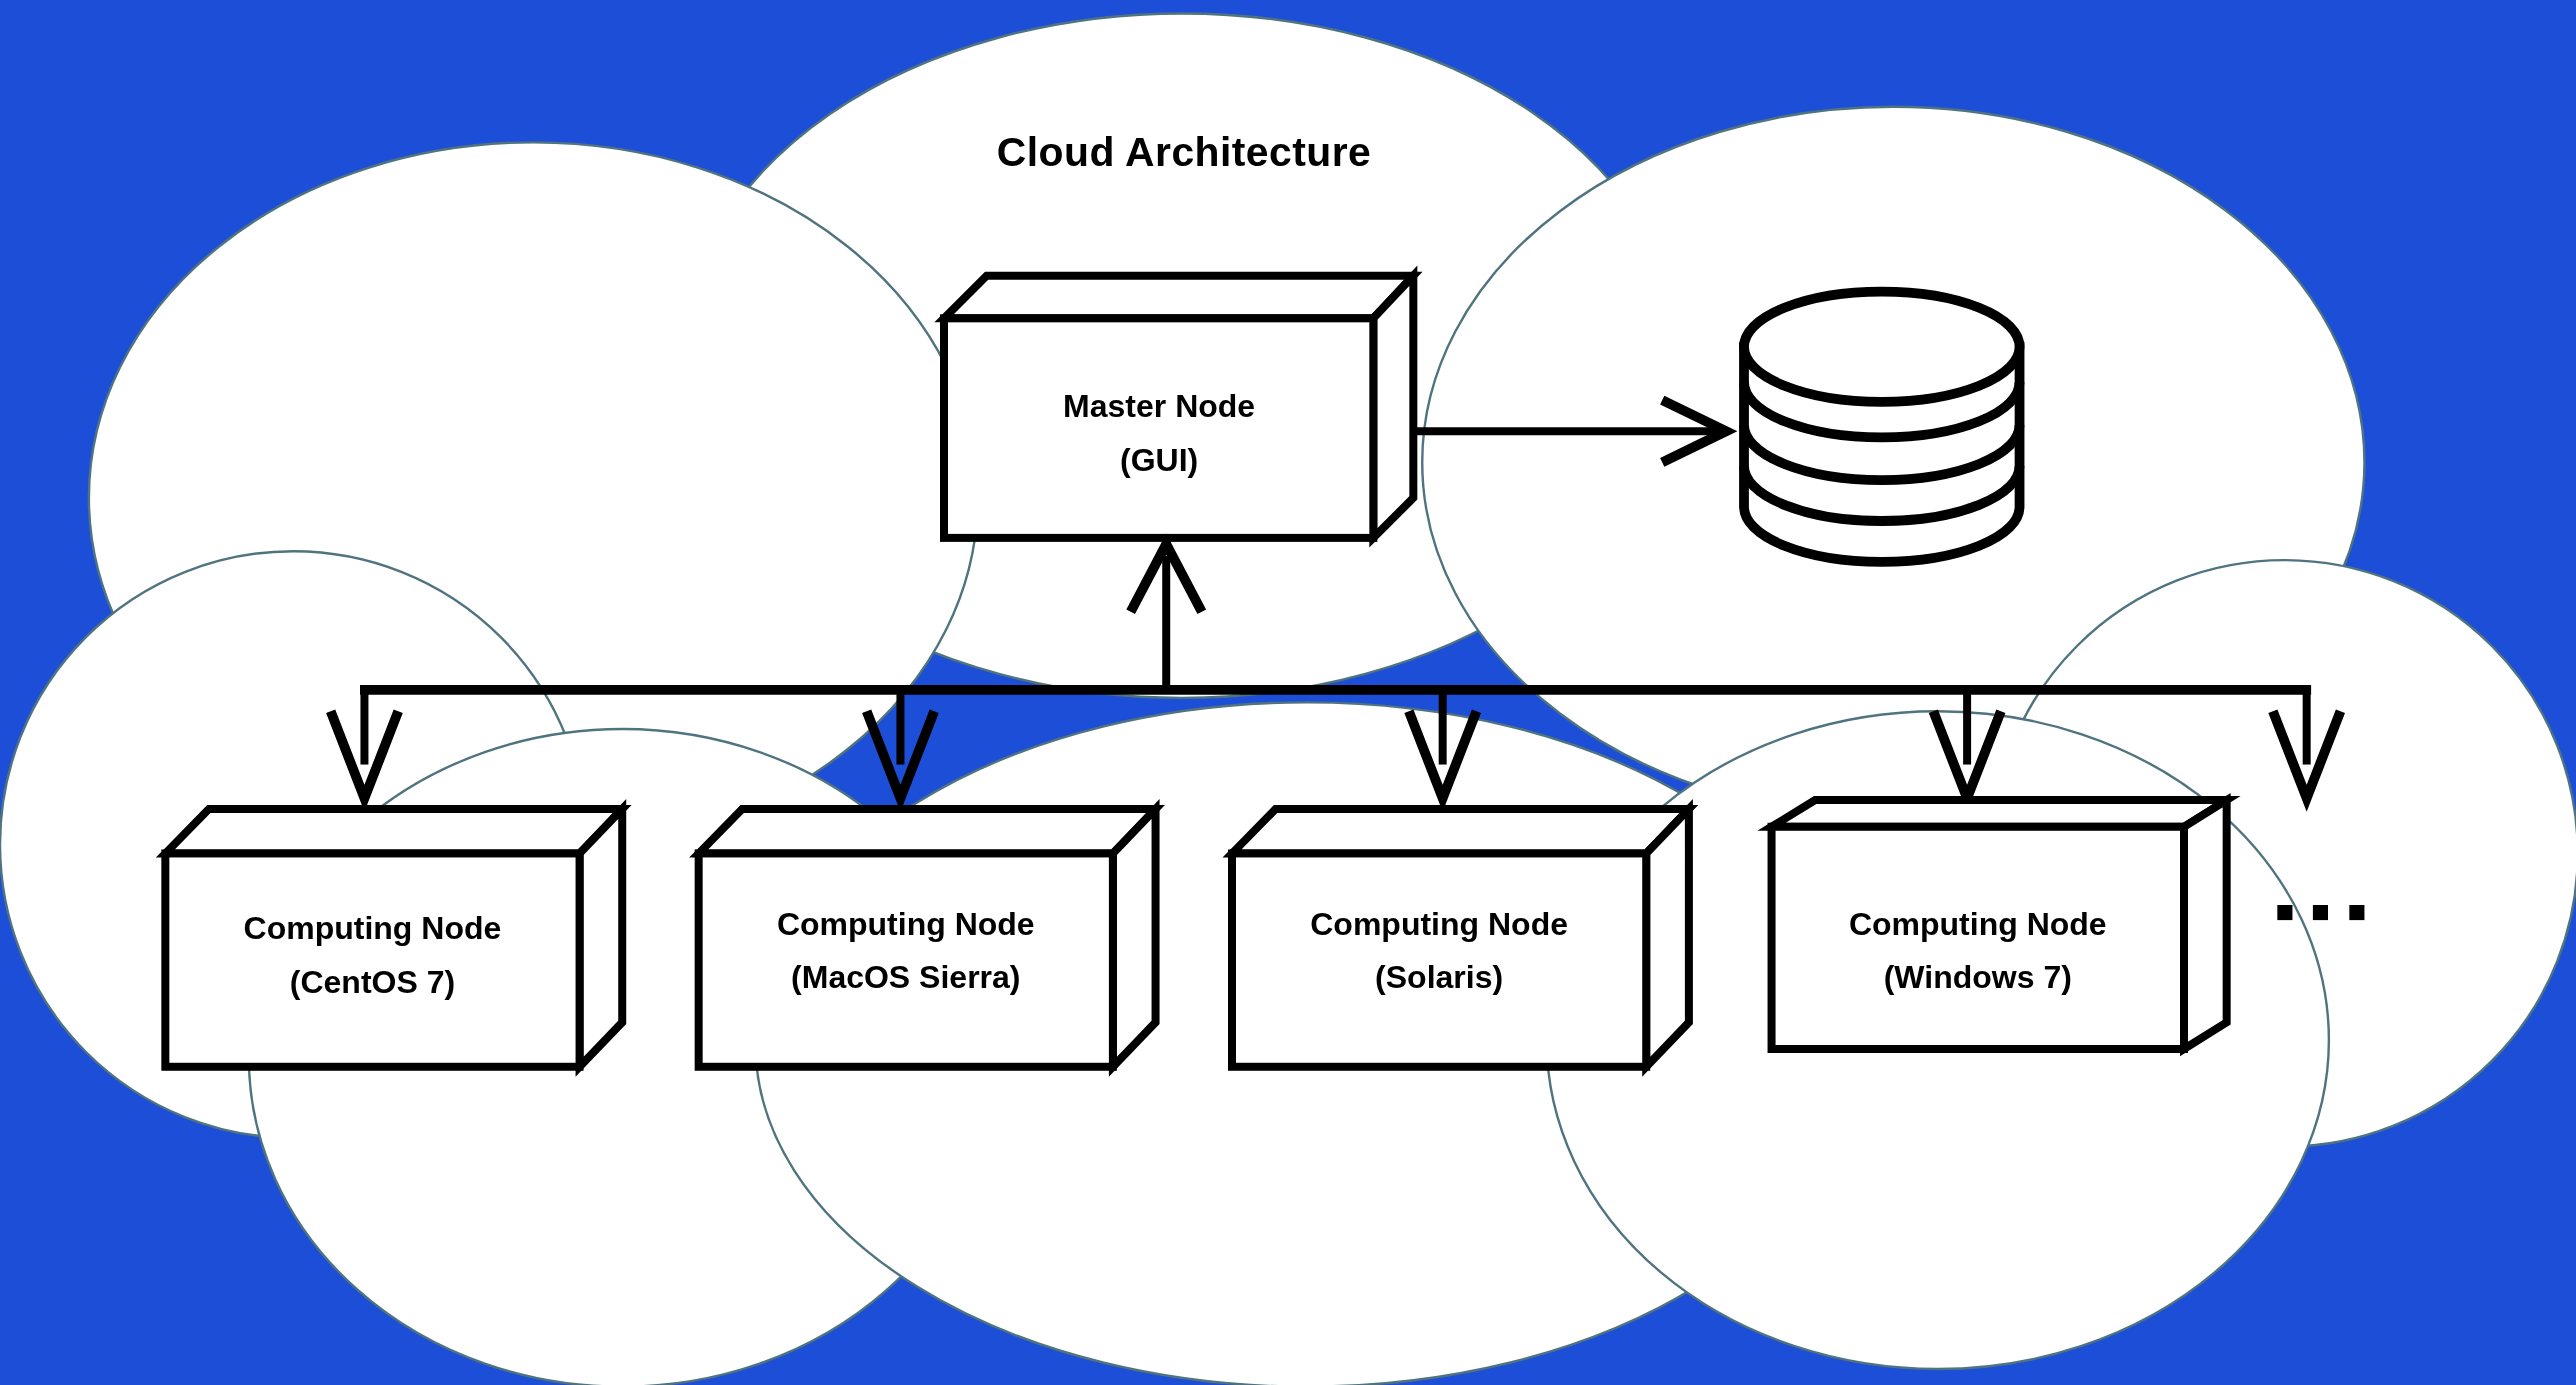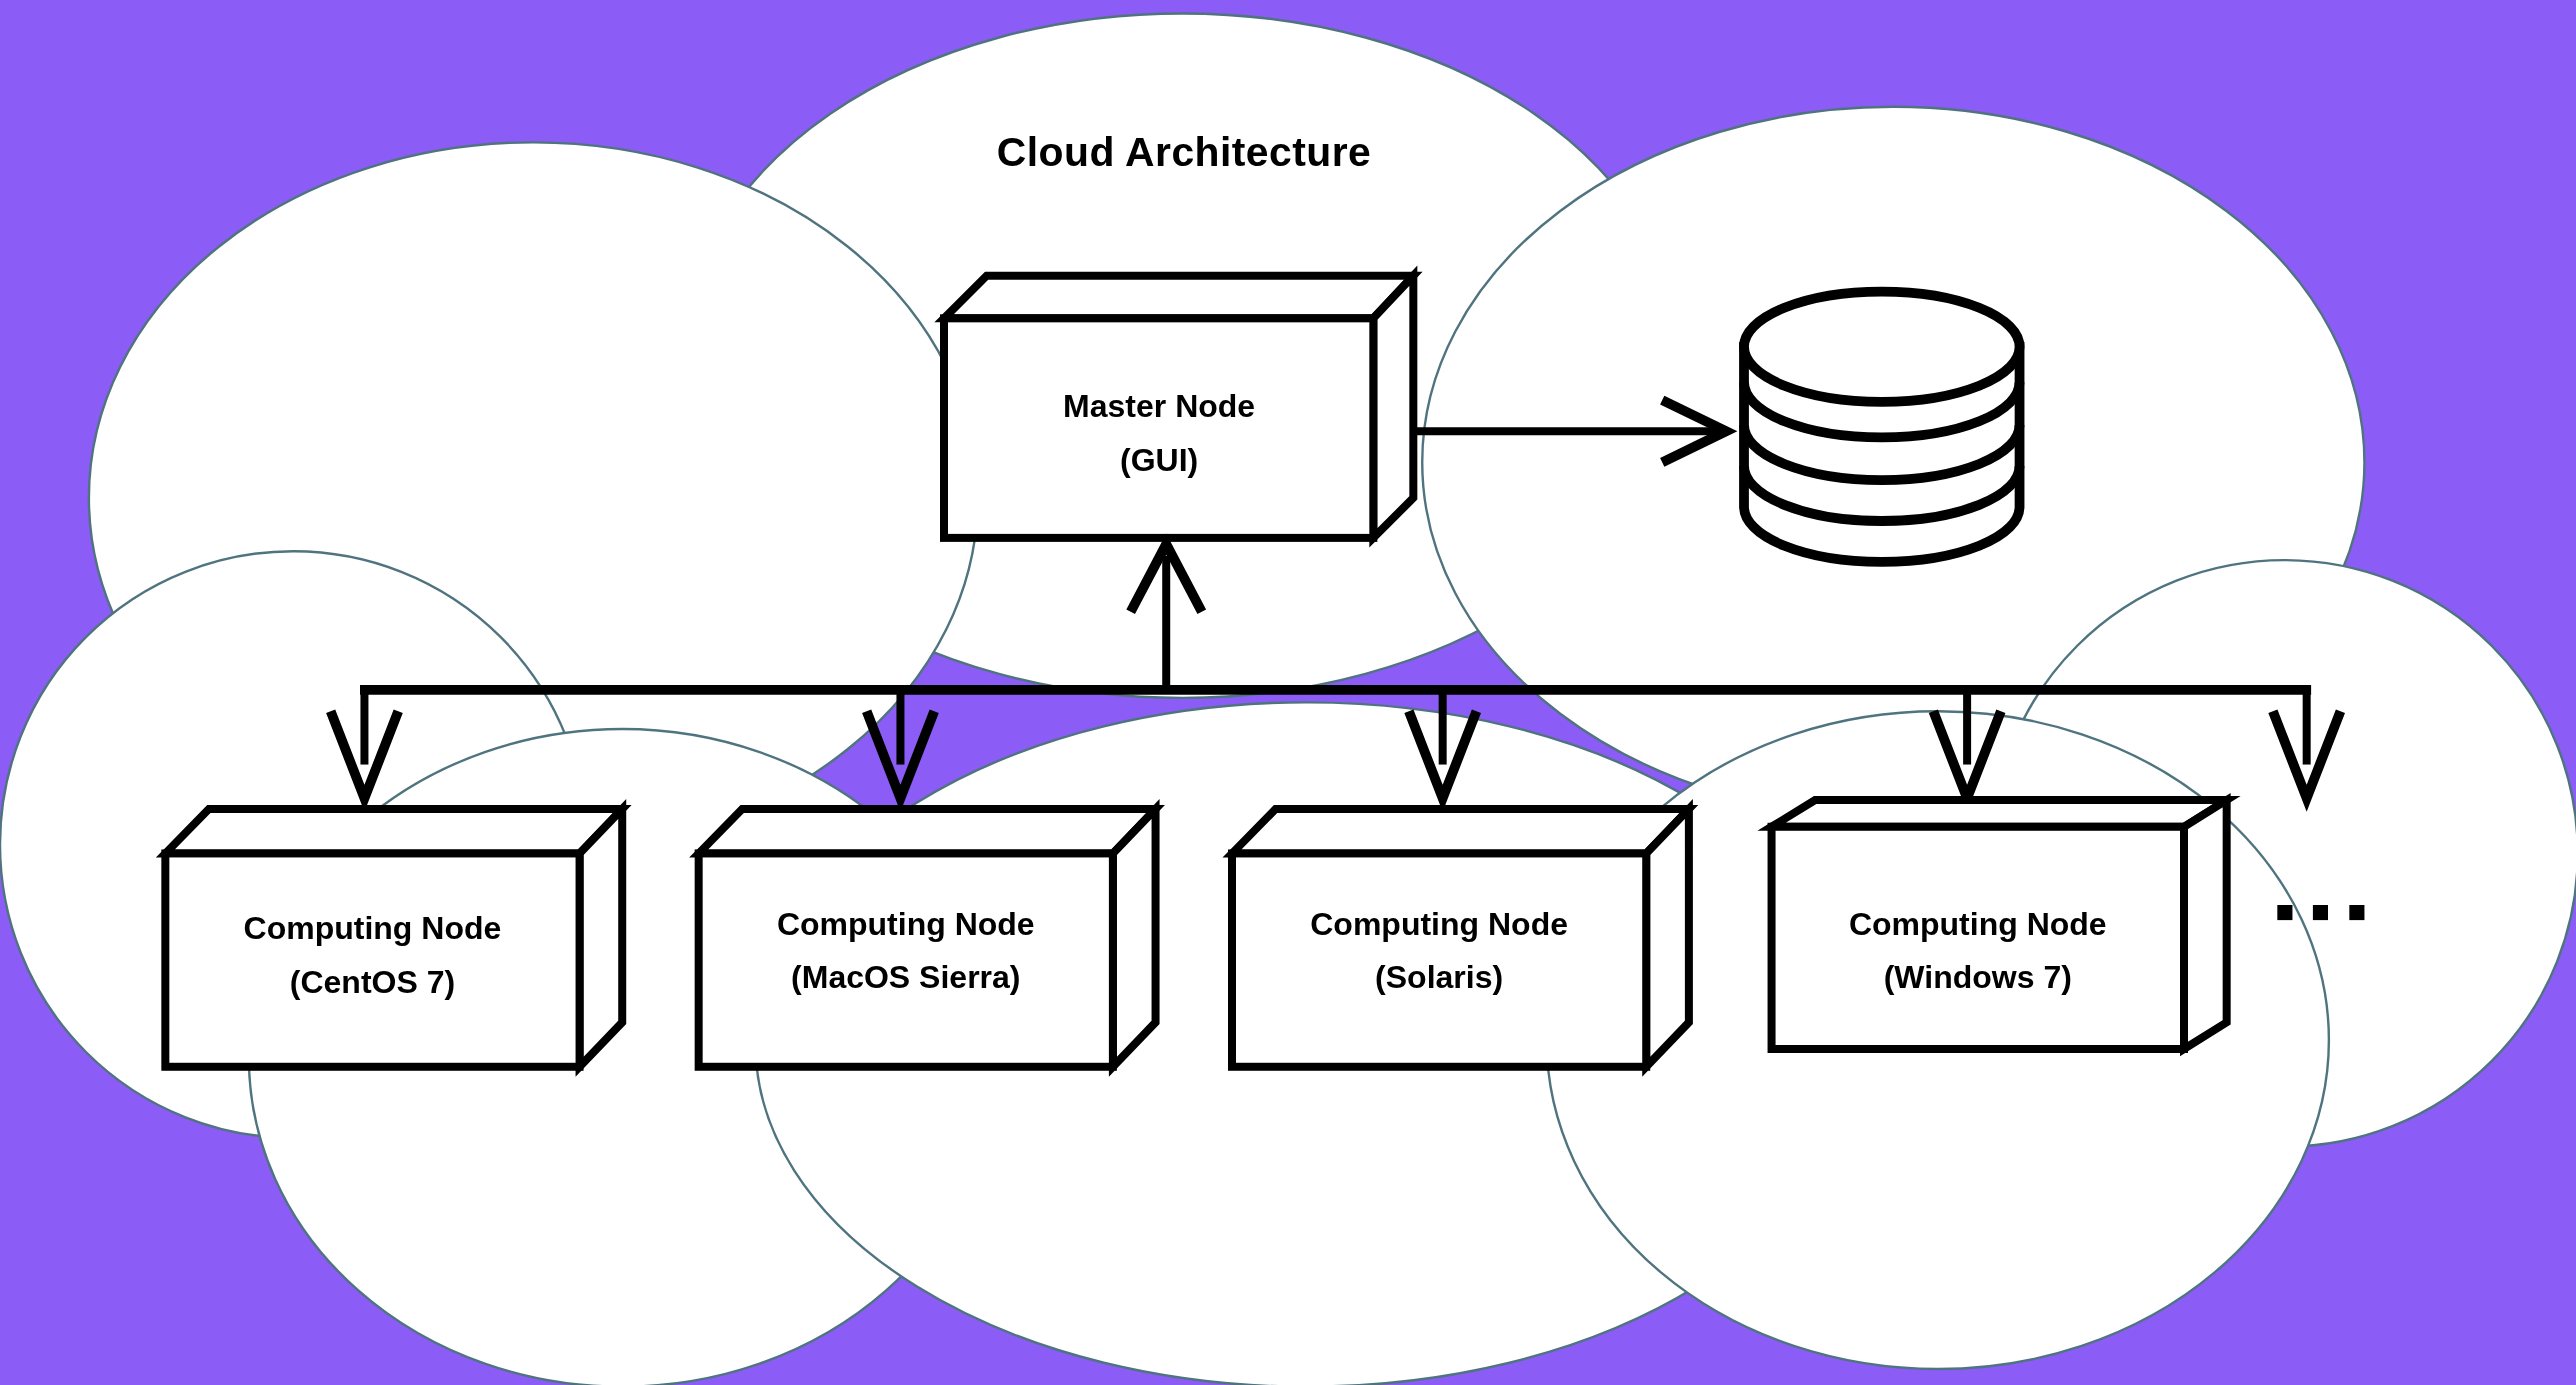--- a/index.html
+++ b/index.html
@@ -7,21 +7,21 @@
     padding: 0;
     background: #ffffff;
   }
   body {
     font-family: "Liberation Sans", sans-serif;
   }
   #canvas {
     position: relative;
     width: 2576px;
     height: 1386px;
-    background: #8b5cf6;
+    background: #1d4ed8;
     overflow: hidden;
   }
   #scene {
     position: absolute;
     left: 0;
     top: 0;
     width: 2576px;
     height: 1386px;
   }
   .diagram-text {

